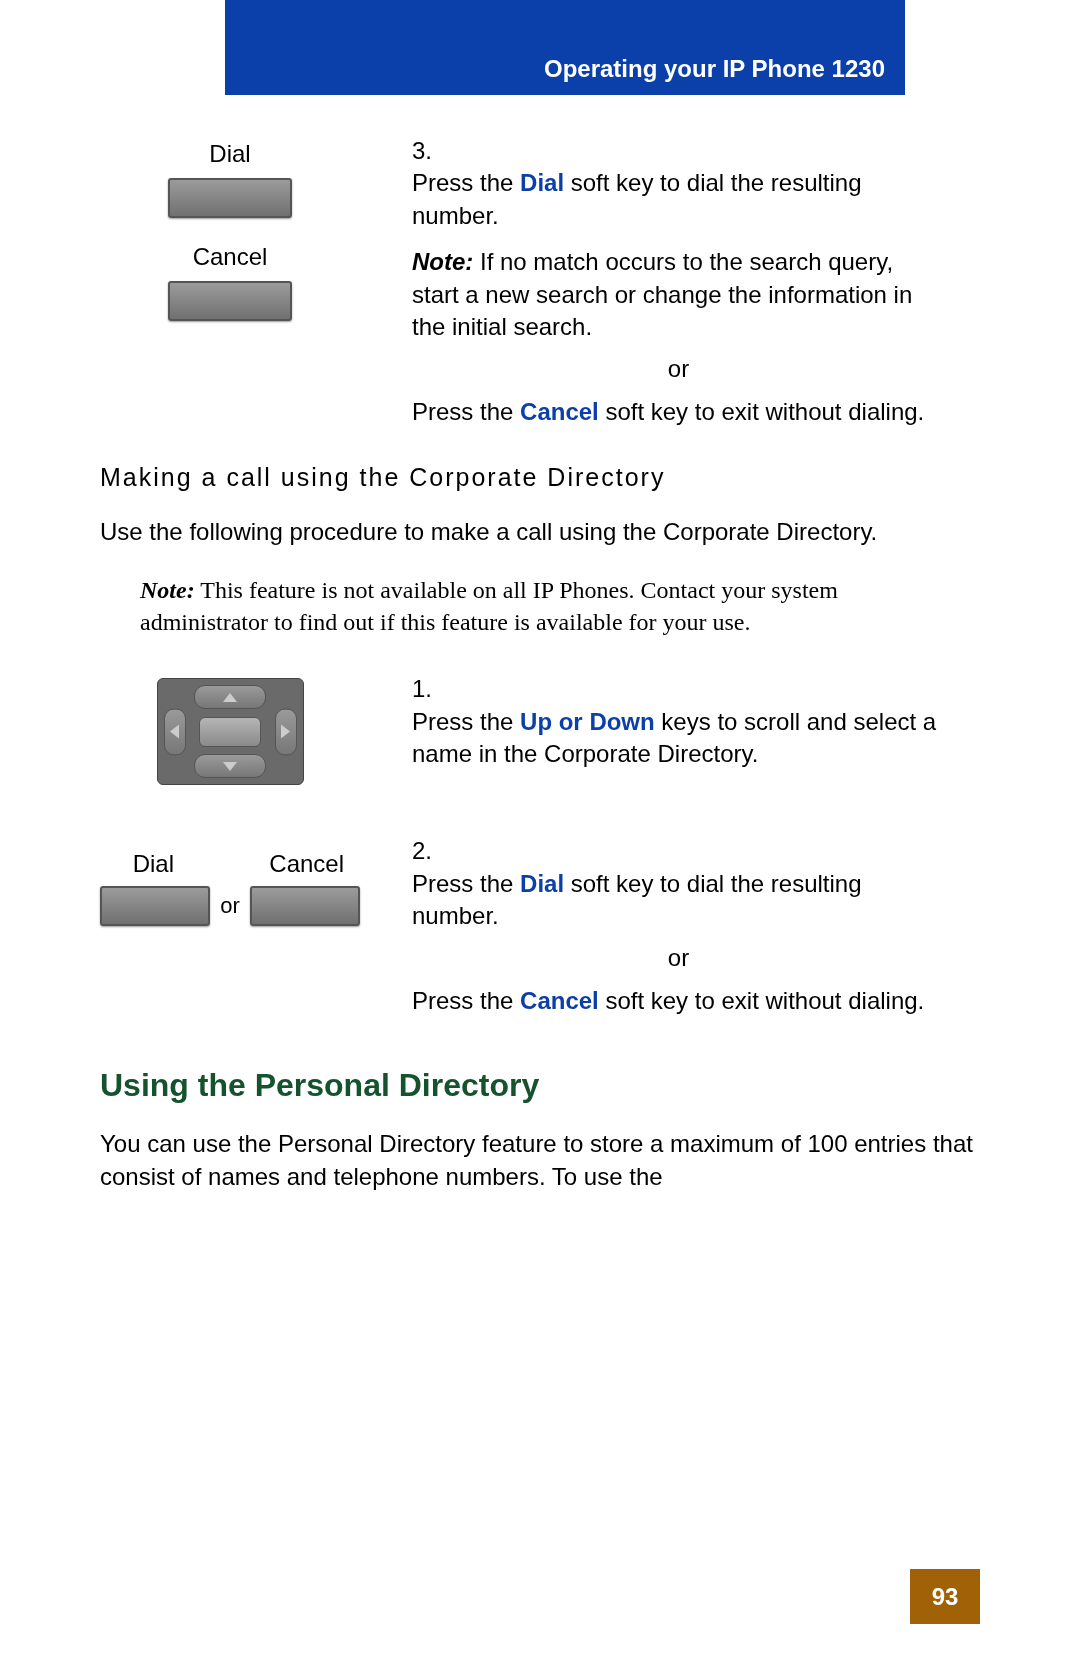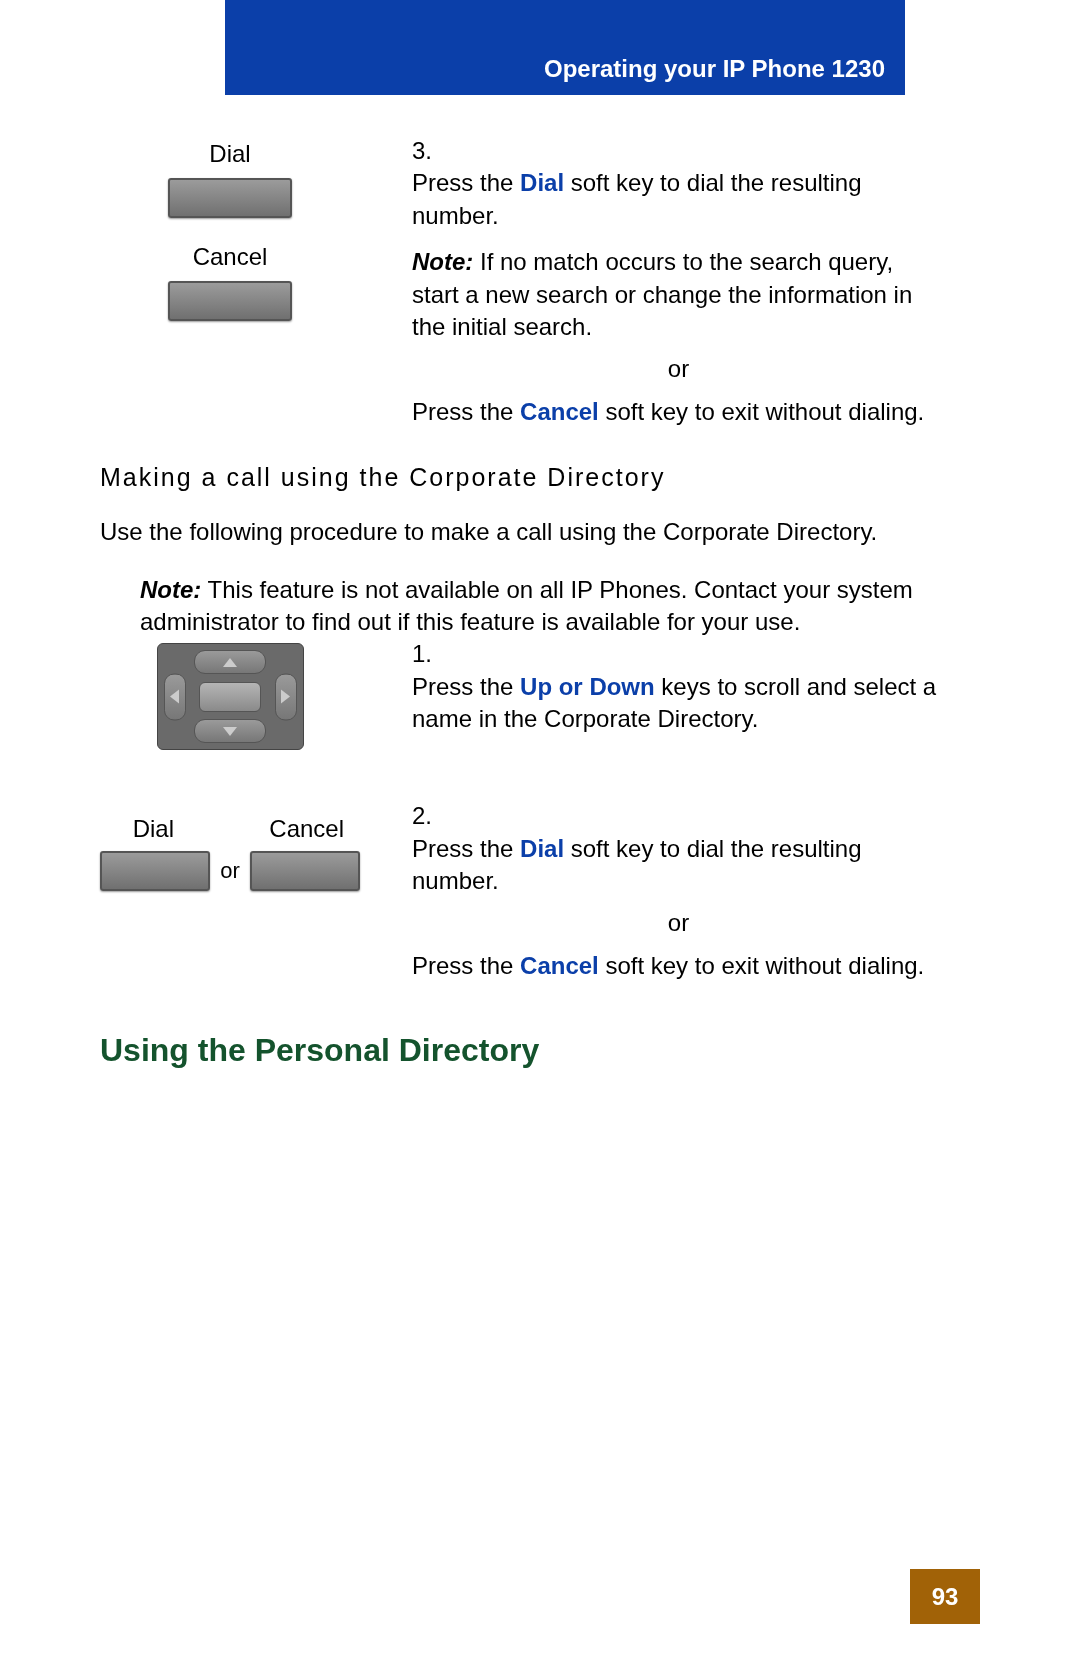--- a/index.html
+++ b/index.html
@@ -86,20 +86,22 @@
     font-size: 24px;
     line-height: 1.35;
     margin-bottom: 25px;
     margin-top: 24px;
   }
   .note-block {
     font-size: 24px;
     line-height: 1.35;
     margin-left: 40px;
     margin-right: 20px;
+    margin-bottom: 35px;
+    font-family: Liberation Serif, serif;
   }
   .dual-btn-row {
     display: flex;
     justify-content: center;
     align-items: center;
     gap: 10px;
   }
   .dual-col {
     text-align: center;
     width: 120px;
@@ -276,18 +278,19 @@
       <span class="step-num">2.</span>
       <span class="step-body">
         <span>Press the </span><span class="keyword">Dial</span><span> soft key to dial the resulting number.</span>
         <div class="or-center">or</div>
         <span>Press the </span><span class="keyword">Cancel</span><span> soft key to exit without dialing.</span>
       </span>
     </div>
   </div>
 
   <div class="h2-blue">Using the Personal Directory</div>
+  <div class="body-text">You can use the Personal Directory feature to store a maximum of 100 entries that consist of names and telephone numbers. To use the</div>
 
 </div>
 
 <div class="page-num-box">
   <span>93</span>
 </div>
 
 </body></html>

